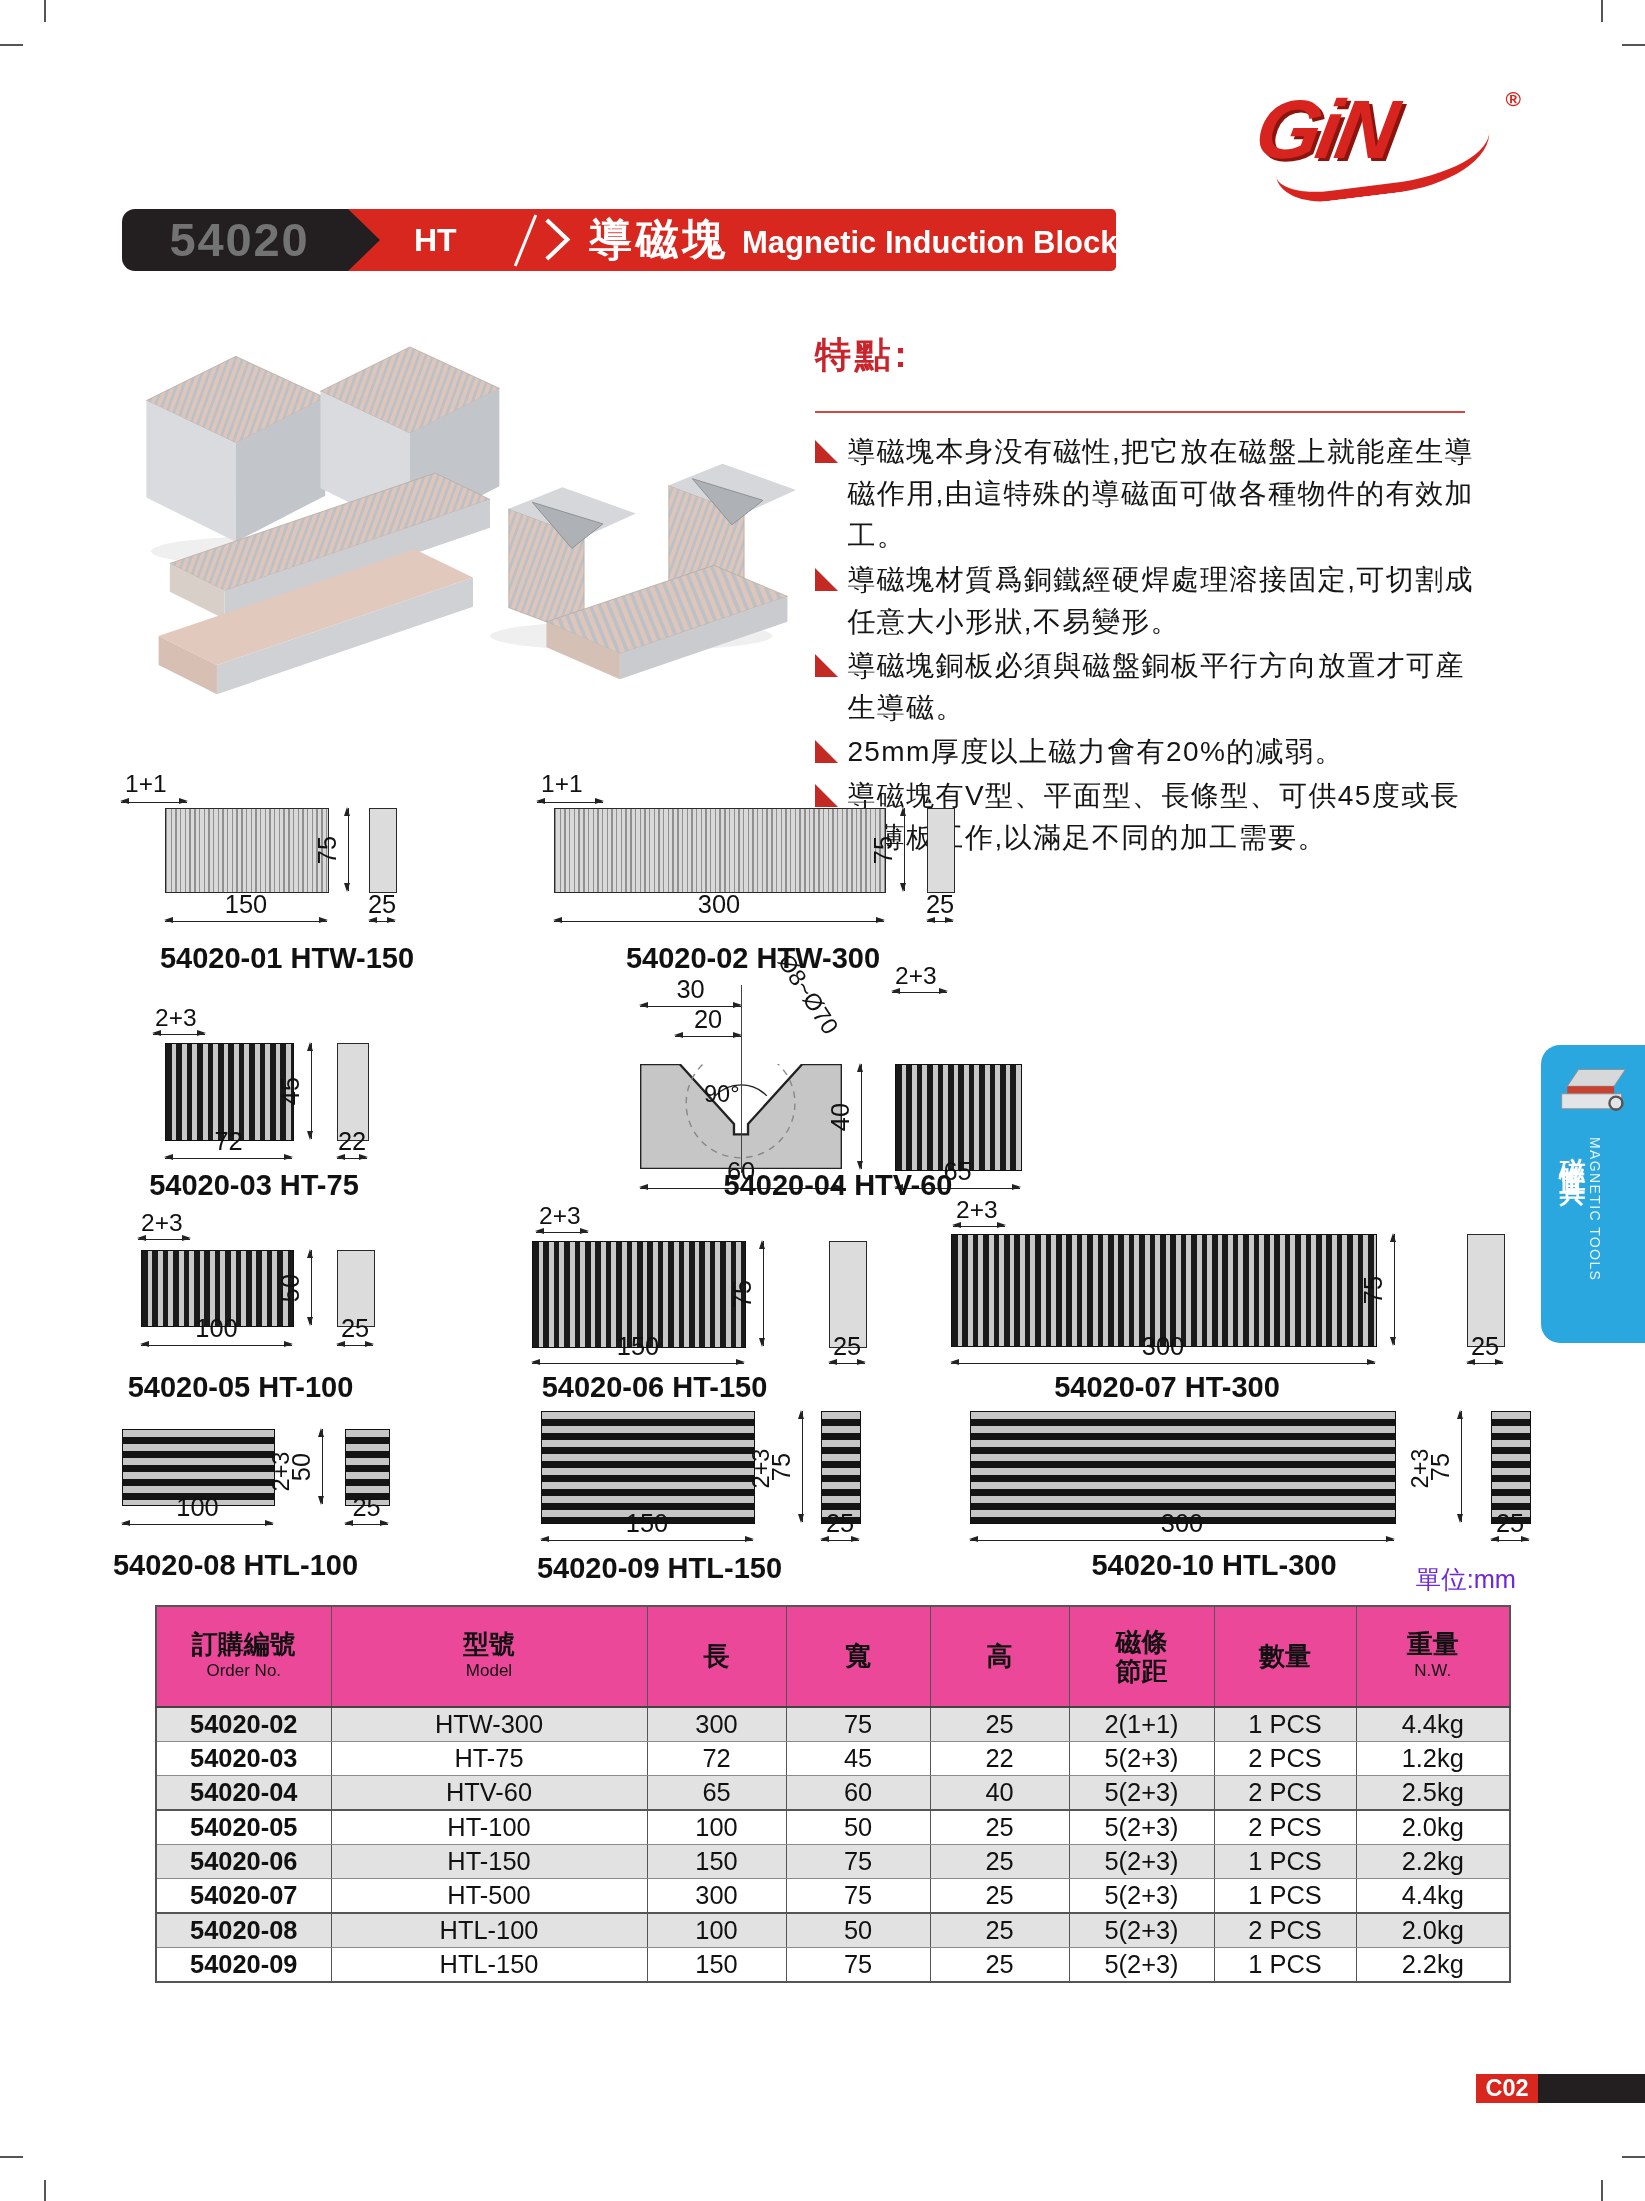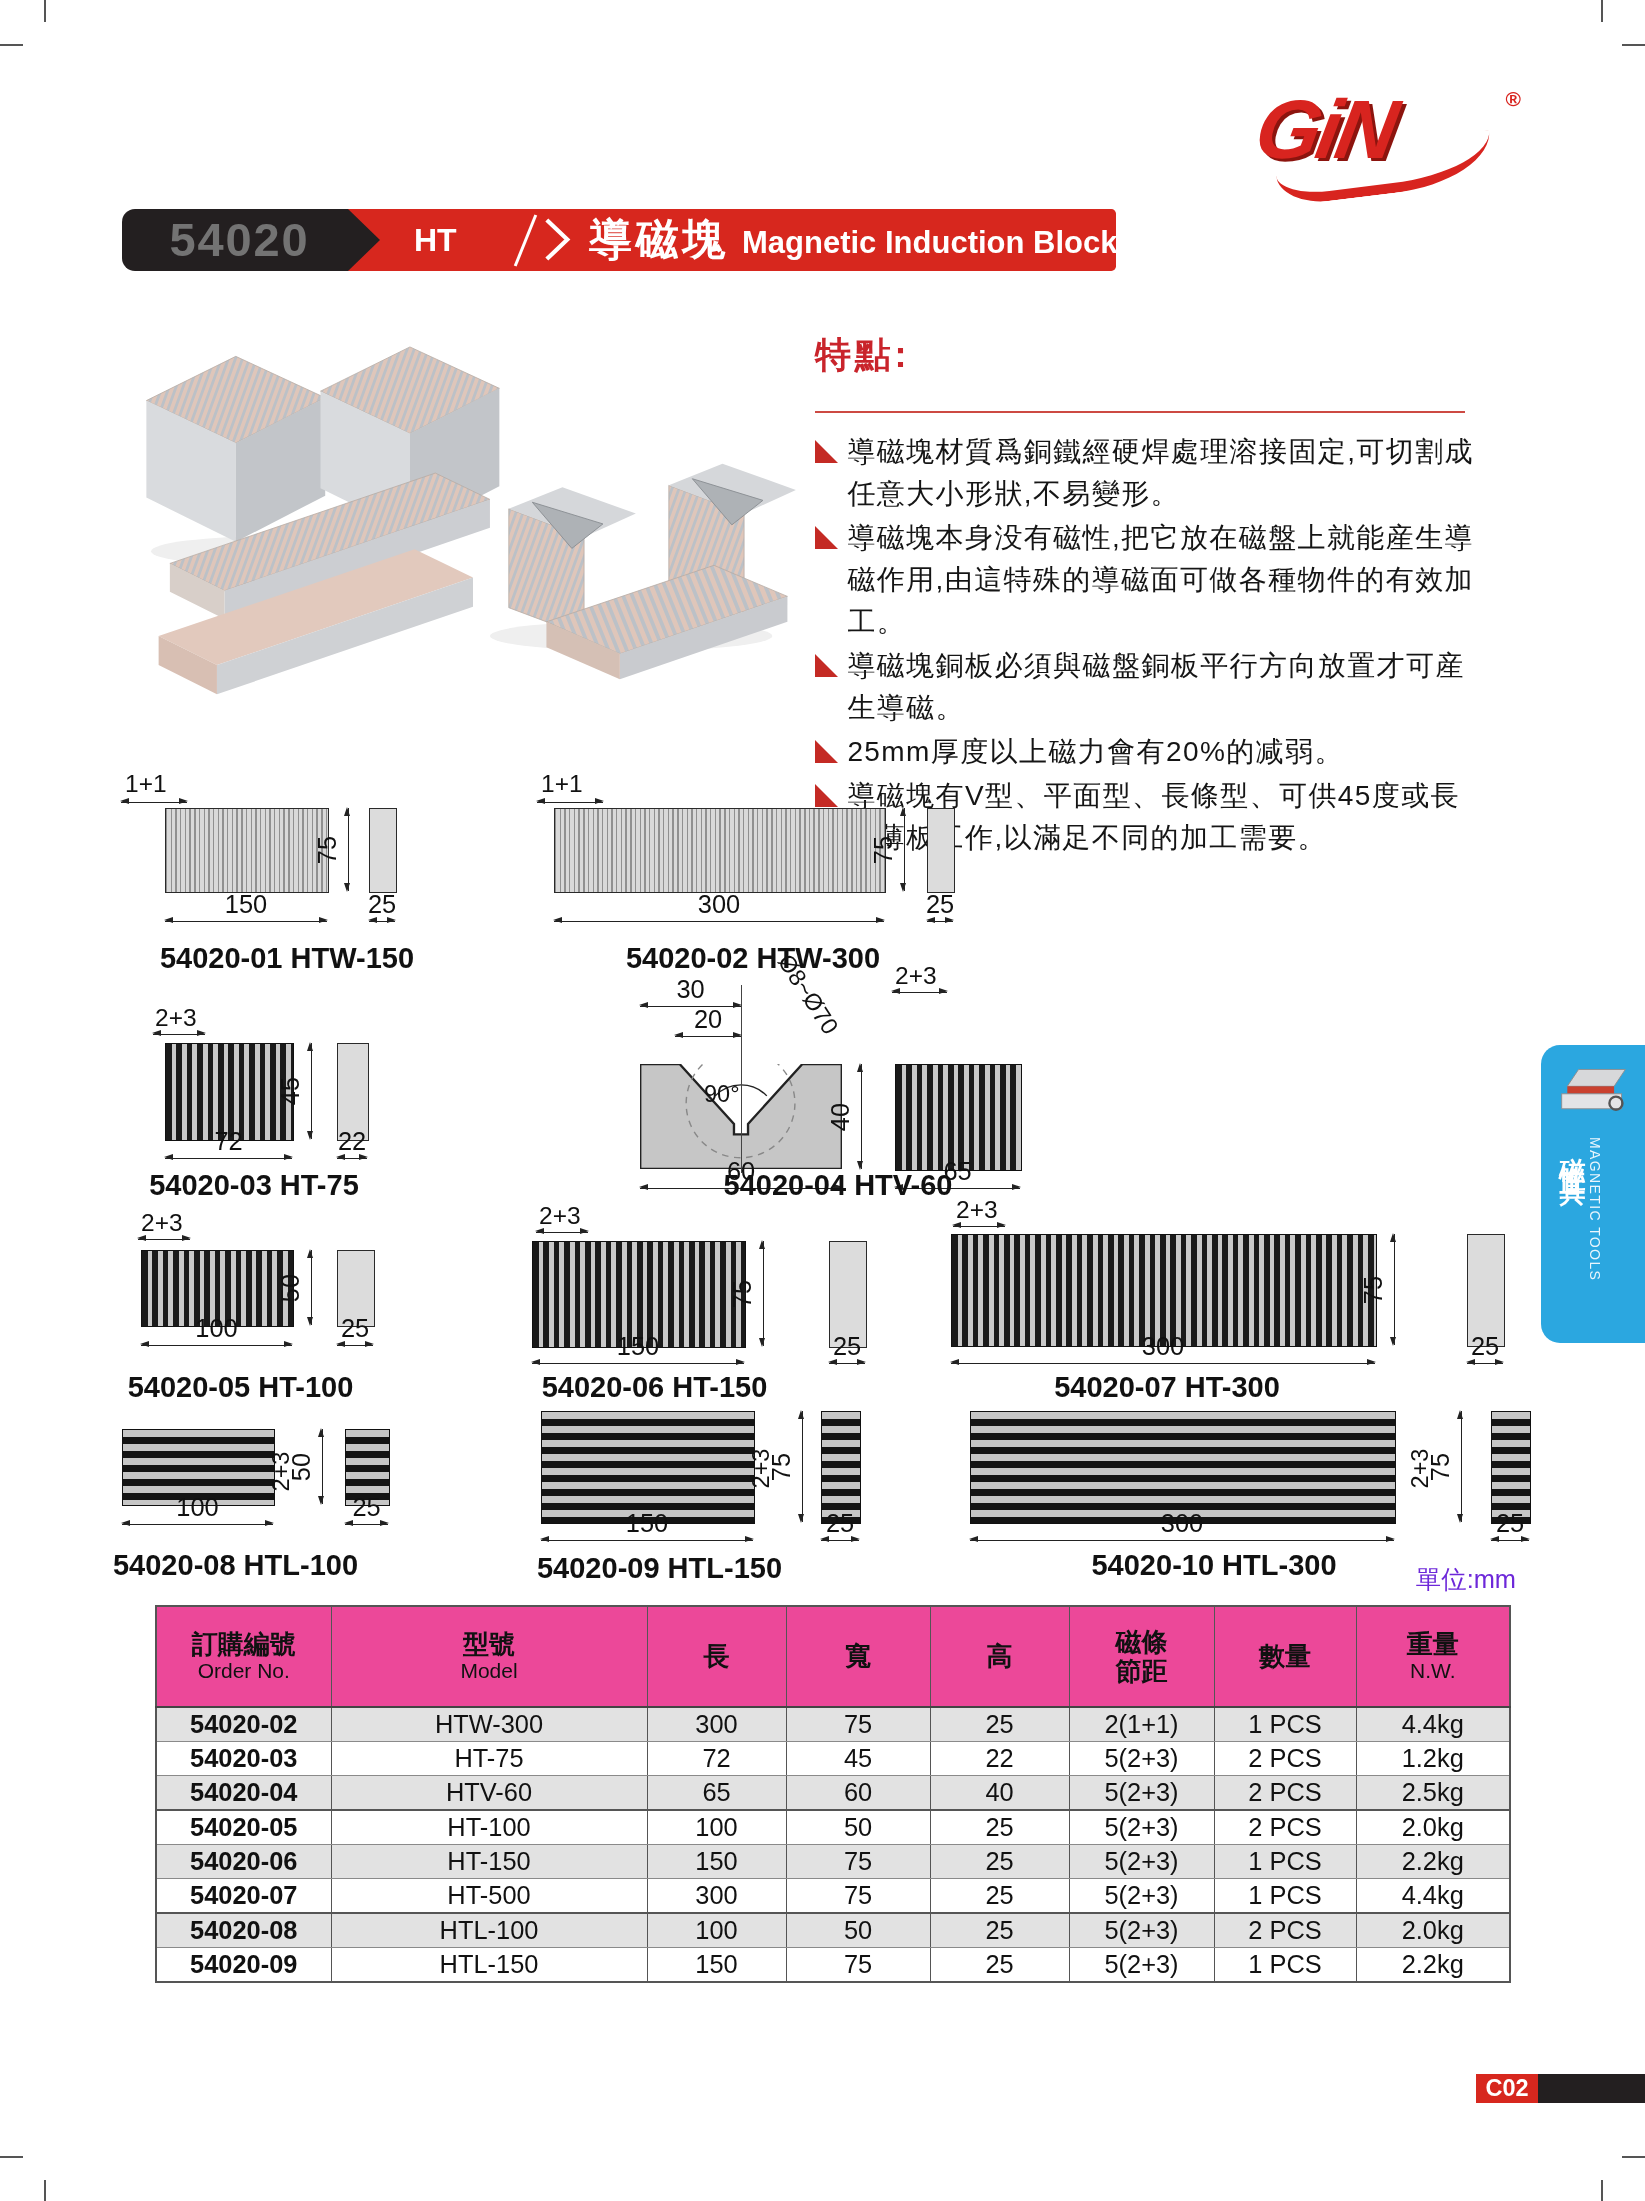--- a/index.html
+++ b/index.html
@@ -63,21 +63,21 @@
   table.spec{position:absolute;left:155px;top:1605px;width:1356px;border-collapse:collapse;table-layout:fixed;
      border:2.8px solid #555;}
   table.spec th{background:#ec4899;border-left:1.9px solid #555;border-right:1.9px solid #555;border-bottom:2.8px solid #444;
      height:83px;vertical-align:middle;padding:8px;}
   table.spec td{border:1.4px solid #8a8a8a;border-left:1.9px solid #555;border-right:1.9px solid #555;
      font-size:25.4px;text-align:center;height:33px;padding:0;color:#111;}
   table.spec tr.alt td{background:#e2e2e2;}
   table.spec tr.grp td{border-bottom:2.8px solid #555;}
   table.spec td:first-child{font-weight:bold;}
   .hzh{font-size:26px;line-height:29px;font-weight:600;text-align:center;}
-  .hen{font-size:21px;line-height:23.5px;font-weight:normal;text-align:center;}
+  .hen{font-size:17px;line-height:23.5px;font-weight:normal;text-align:center;}
   
   .tab{position:absolute;left:1541px;top:1045px;width:104px;height:298px;background:#2BA7E0;border-radius:19px 0 0 19px;}
   .tab-zh{position:absolute;left:1556px;top:1137px;writing-mode:vertical-rl;font-size:26px;font-weight:bold;color:#fff;letter-spacing:7.5px;}
   .tab-en{position:absolute;left:1603px;top:1137px;width:198px;height:15px;transform:rotate(90deg);transform-origin:0 0;
           font-size:14px;color:#eaf6fd;letter-spacing:1.4px;white-space:nowrap;}
   
   .code-red{position:absolute;left:1476px;top:2074px;width:62px;height:29px;background:#D7271E;color:#fff;
      font-size:23.5px;font-weight:bold;text-align:center;line-height:29px;}
   .code-black{position:absolute;left:1538px;top:2074px;width:107px;height:29px;background:#231F20;}
 </style>
@@ -153,25 +153,25 @@
     <polygon points="470,330 648,270 726,303 548,364" fill="url(#psh)" stroke="#b5aaa2" stroke-width="0.8"></polygon>
     <polygon points="548,364 726,303 726,330 548,391" fill="#c9cbcf"></polygon>
     <polygon points="470,330 548,364 548,391 470,357" fill="#d5c0b5"></polygon>
   </svg>
 
   <div class="feat-head">特點:</div>
   <div class="feat-rule"></div>
   <div class="feat-list">
     <div class="feat">
         <span class="tri"></span>
-        <span class="ftext">導磁塊材質爲銅鐵經硬焊處理溶接固定,可切割成任意大小形狀,不易變形。</span>
+        <span class="ftext">導磁塊本身没有磁性,把它放在磁盤上就能産生導磁作用,由這特殊的導磁面可做各種物件的有效加工。</span>
       </div>
     <div class="feat">
         <span class="tri"></span>
-        <span class="ftext">導磁塊本身没有磁性,把它放在磁盤上就能産生導磁作用,由這特殊的導磁面可做各種物件的有效加工。</span>
+        <span class="ftext">導磁塊材質爲銅鐵經硬焊處理溶接固定,可切割成任意大小形狀,不易變形。</span>
       </div>
     <div class="feat">
         <span class="tri"></span>
         <span class="ftext">導磁塊銅板必須與磁盤銅板平行方向放置才可産生導磁。</span>
       </div>
     <div class="feat">
         <span class="tri"></span>
         <span class="ftext">25mm厚度以上磁力會有20%的减弱。</span>
       </div>
     <div class="feat">

